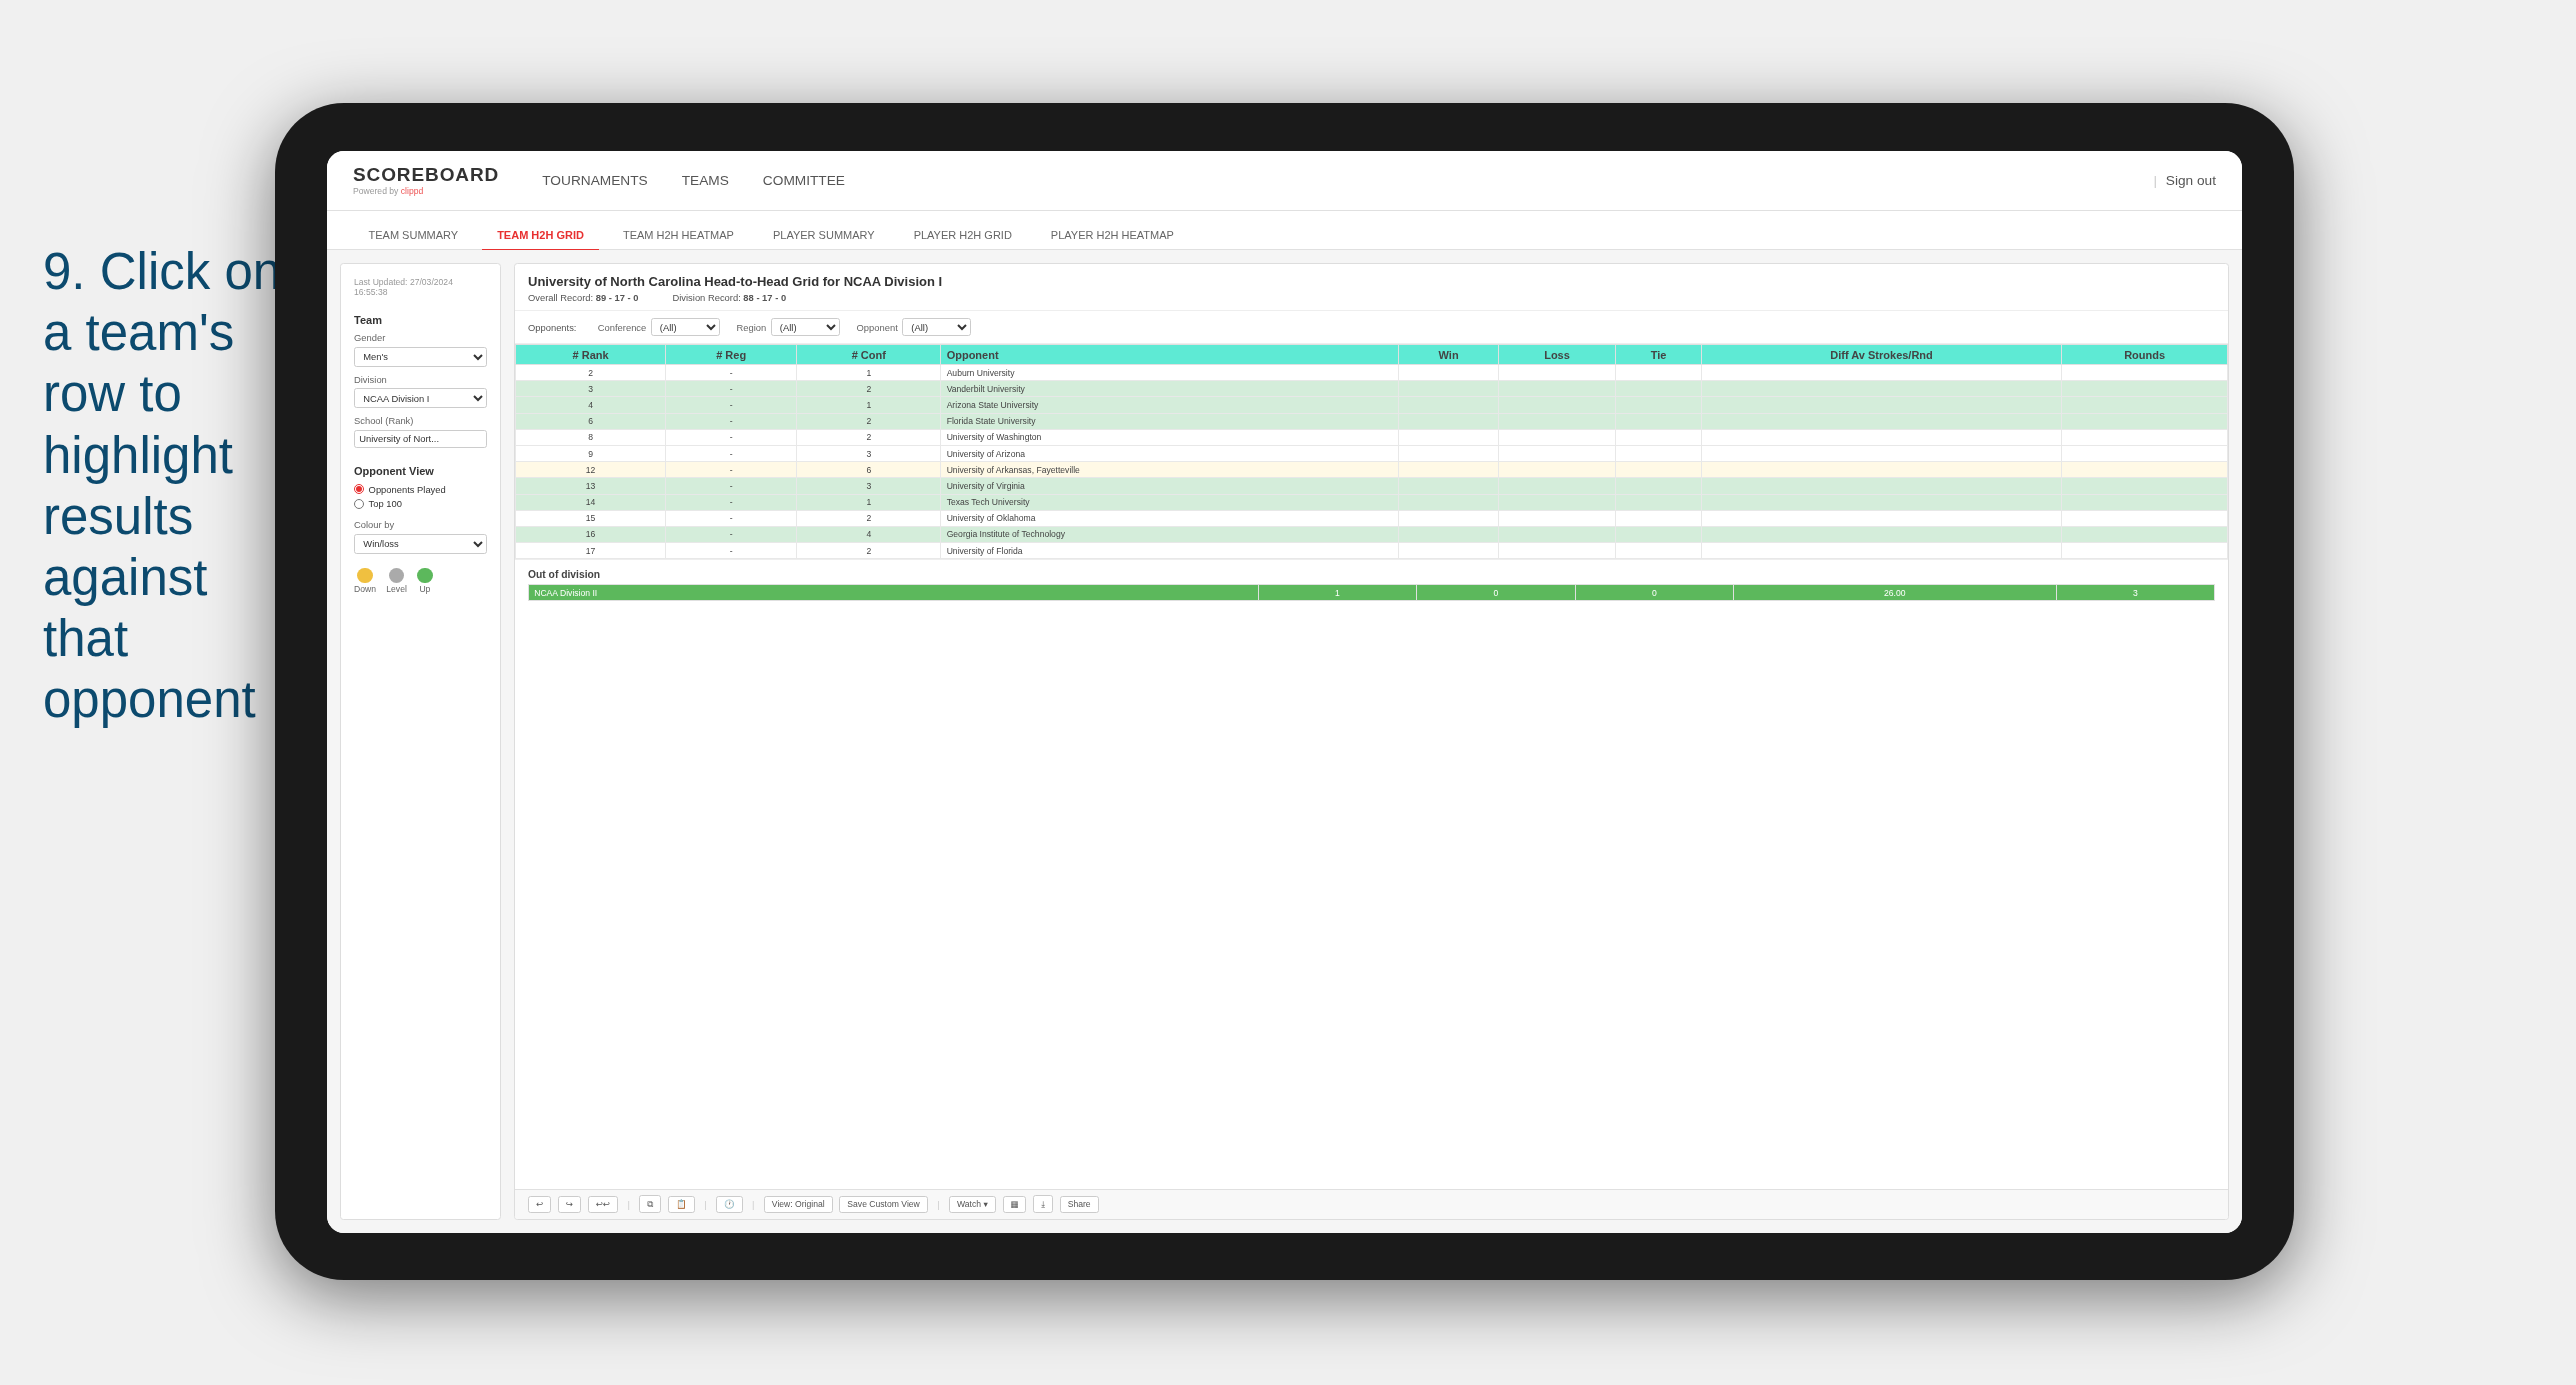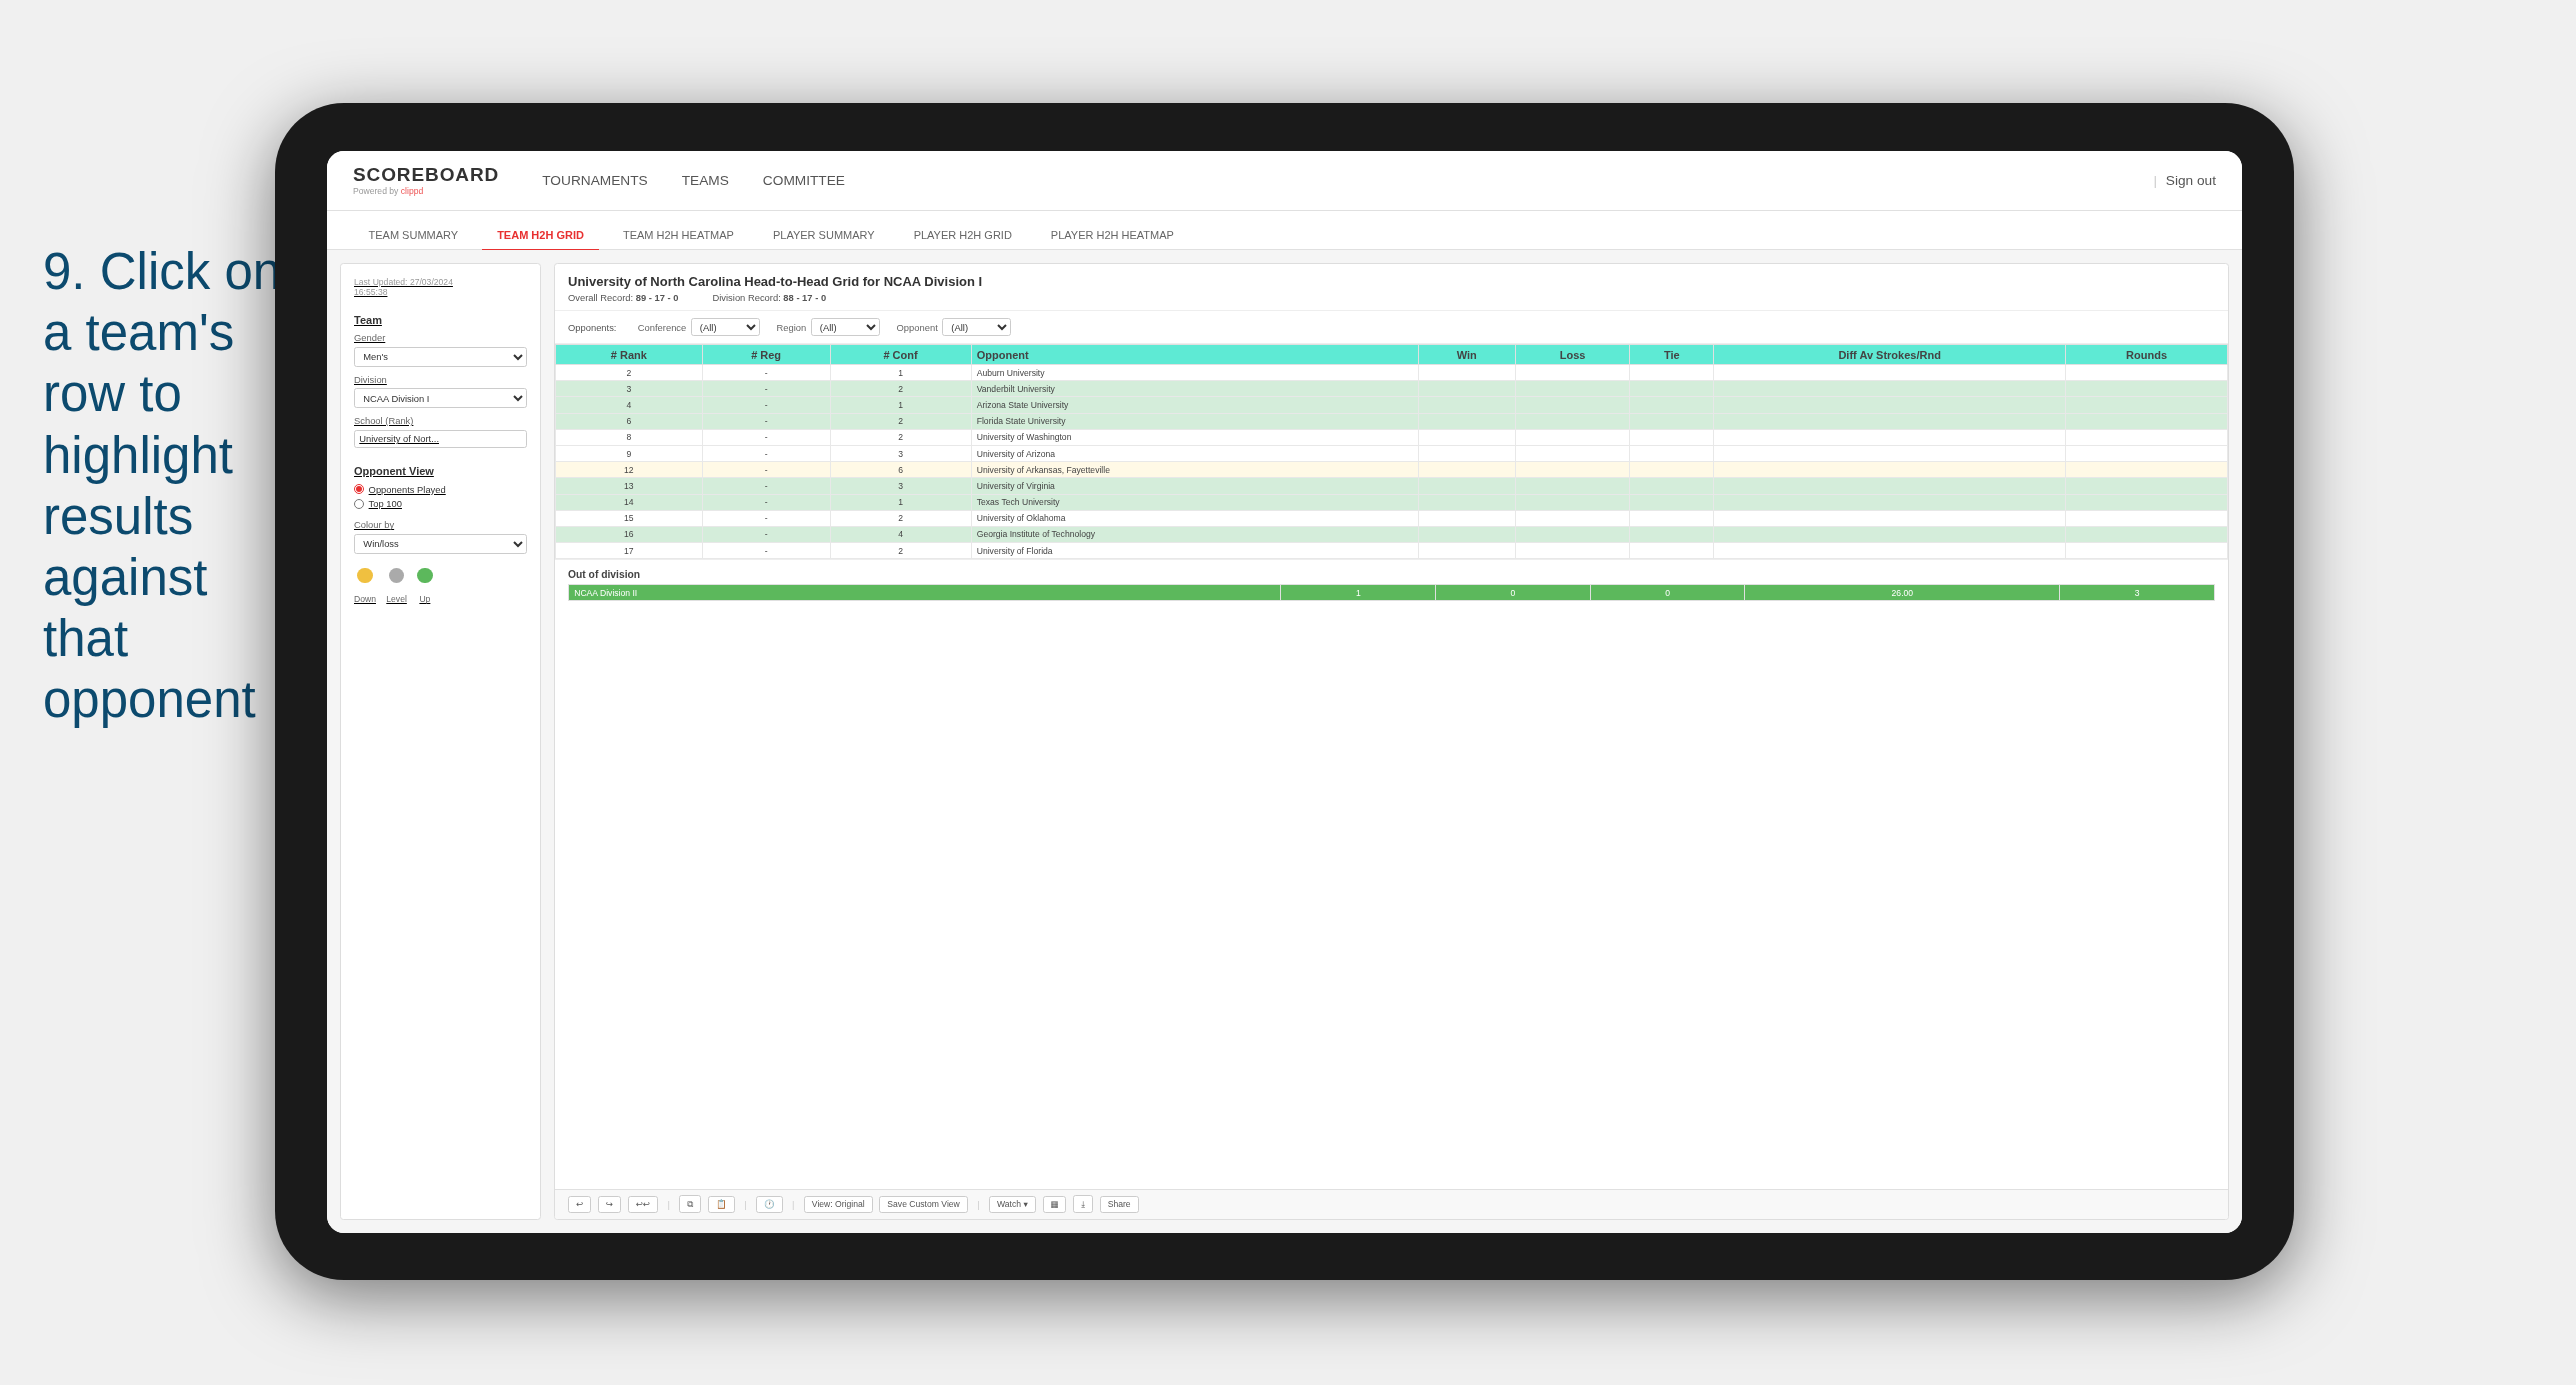--- a/index.html
+++ b/index.html
@@ -139,28 +139,27 @@
       display: flex;
       flex: 1;
       overflow: hidden;
       background: #f5f5f5;
       gap: 13px;
       padding: 13px;
     }
 
     
     .sidebar {
-      width: 201px;
+      width: 161px;
       background: #fff;
       border: 0.9px solid #ddd;
       border-radius: 3.4px;
       padding: 13px;
       flex-shrink: 0;
       font-size: 10.3px;
-      text-decoration: underline;
     }
 
     .sidebar-last-updated {
       font-size: 8.6px;
       color: #999;
       margin-bottom: 10.3px;
     }
 
     .sidebar-section-title {
       font-size: 11px;
@@ -231,21 +230,21 @@
       display: flex;
       align-items: center;
       gap: 10.3px;
       margin-top: 6.9px;
     }
 
     .colour-dot-item {
       display: flex;
       flex-direction: column;
       align-items: center;
-      gap: 11px;
+      gap: 1px;
       font-size: 8.6px;
       color: #666;
     }
 
     .colour-dot {
       width: 15.5px;
       height: 15.5px;
       border-radius: 50%;
     }
 

